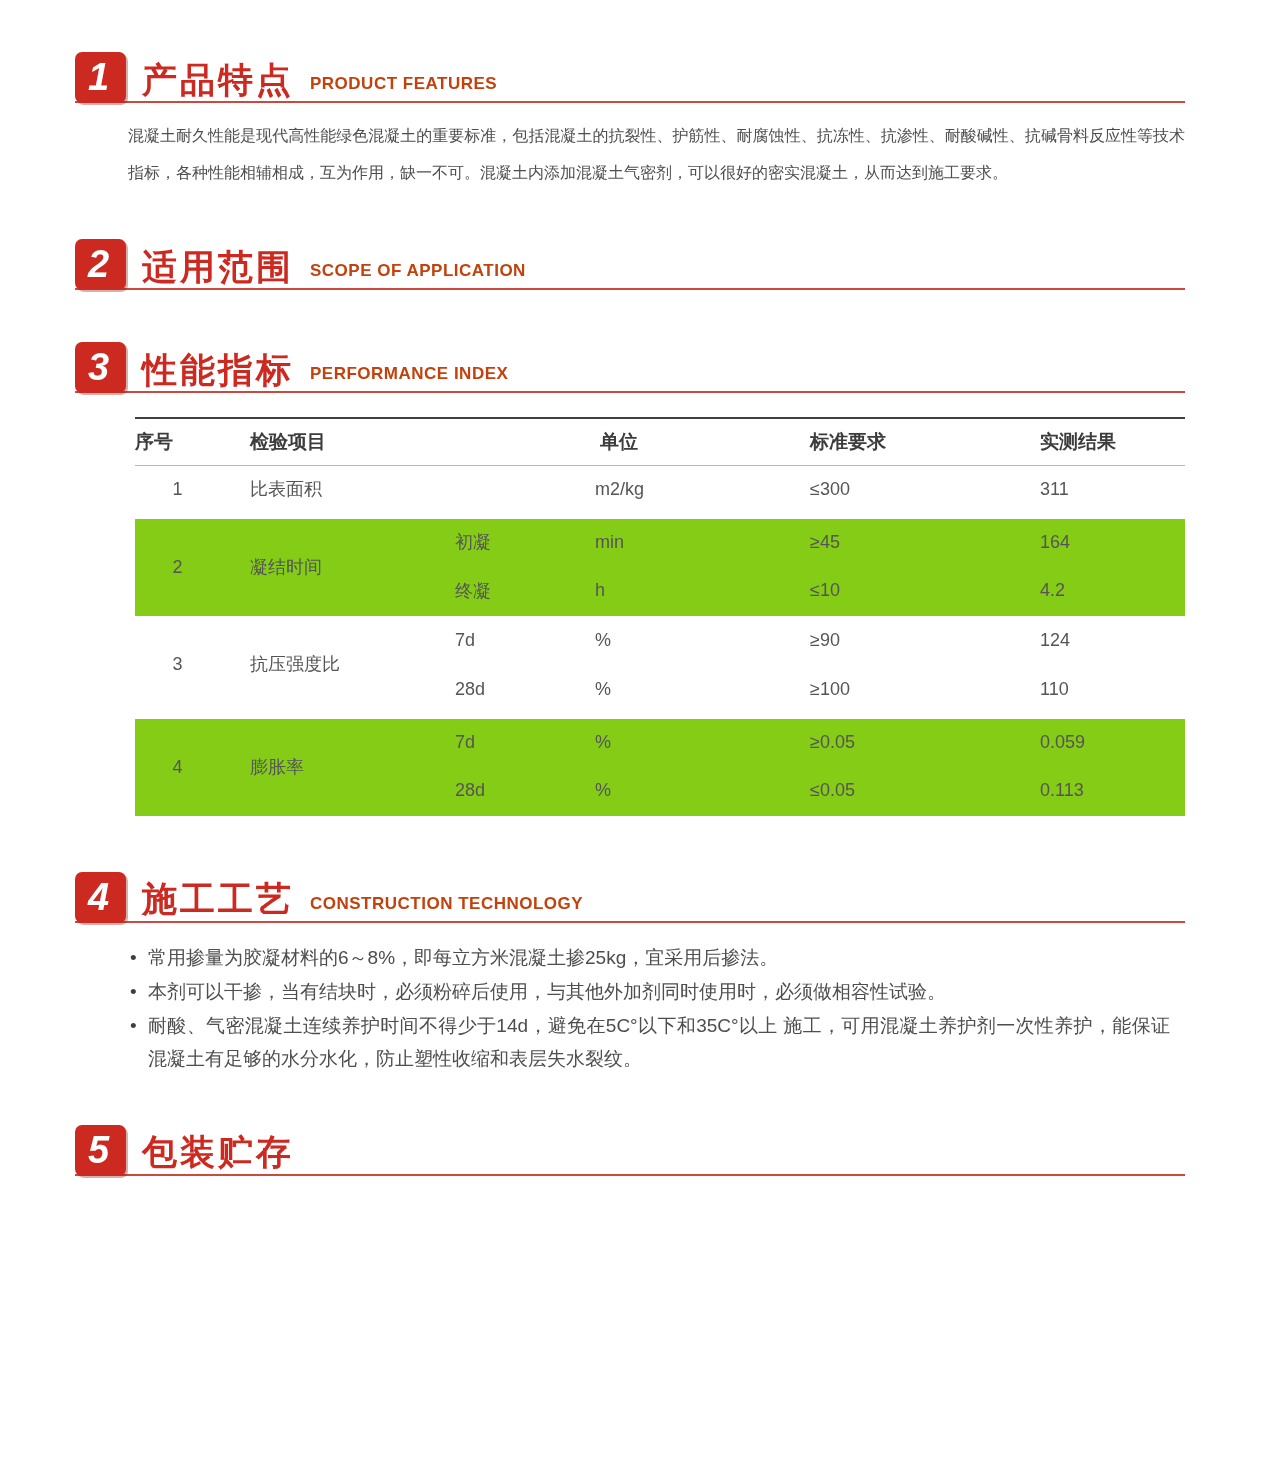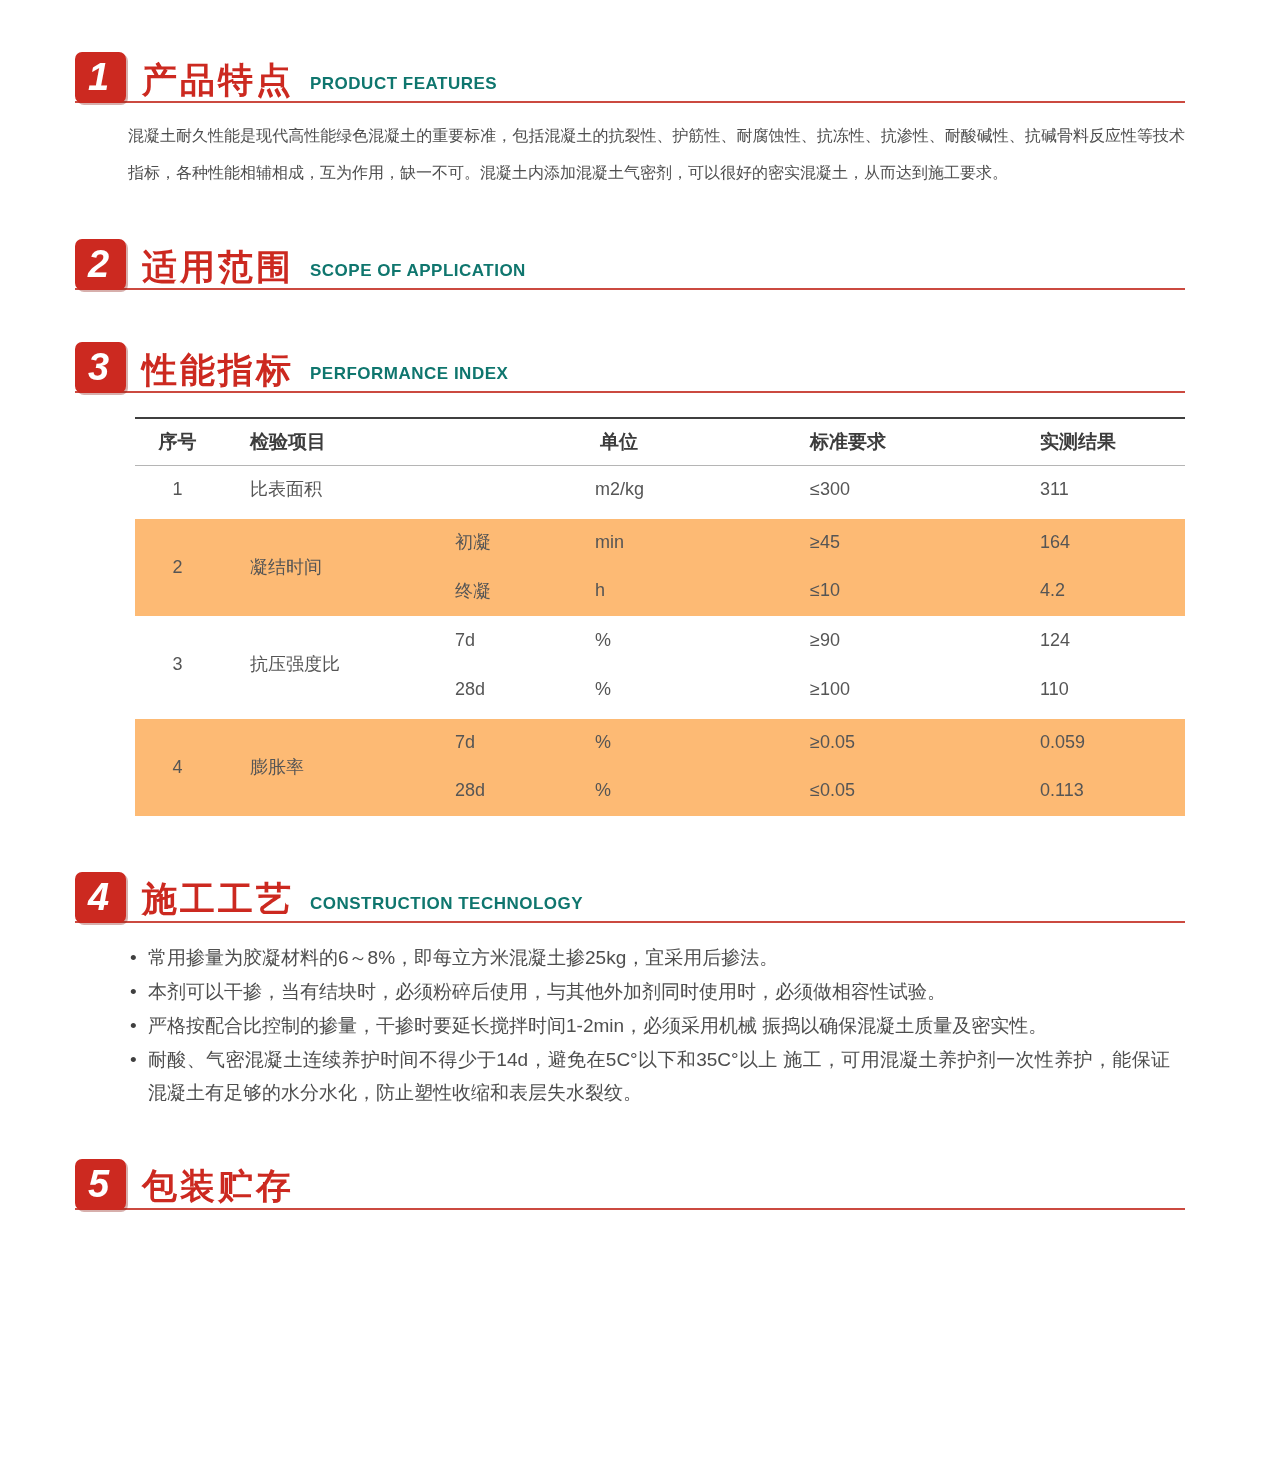--- a/index.html
+++ b/index.html
@@ -26,21 +26,21 @@
     display:flex; align-items:center; justify-content:center;
     box-shadow:2px 2px 0 rgba(140,25,18,.35);
     margin-bottom:-4px;
     padding-right:4px;
   }
   .sec-title {
     color:#cc2920; font-size:35px; font-weight:bold;
     letter-spacing:3px; line-height:1.1;
   }
   .sec-sub {
-    color:#0f766e; font-size:17px; font-weight:bold;
+    color:#c2410c; font-size:17px; font-weight:bold;
     letter-spacing:.5px; padding-bottom:5px;
   }
   
   .body-text {
     margin:14px 0 0 53px;
     font-size:16px; line-height:37px;
     color:#4e4e4e; text-align:justify;
   }
   
   .perf-table {
@@ -49,28 +49,28 @@
     border-collapse:collapse; table-layout:fixed;
     font-size:18px; color:#555555;
   }
   .perf-table thead th {
     font-size:19px; color:#3c3c3c; font-weight:bold;
     text-align:left; padding:10px 0 10px 30px;
     border-top:2px solid #3f3f3f;
     border-bottom:1px solid #b5b5b5;
     height:42px; vertical-align:middle;
   }
-  .perf-table thead th.c-no { text-align:center; padding-left:0; }
+  .perf-table thead th.c-no { text-align:left; padding-left:0; }
   .perf-table td {
     padding:0 0 0 30px; height:50px; vertical-align:middle;
   }
   .perf-table td.c-no { text-align:center; padding-left:0; }
   .perf-table td.c-sub { padding-left:35px; }
   .perf-table td.c-unit { padding-left:25px; }
-  .perf-table tr.shaded td { background:#fdba74; }
+  .perf-table tr.shaded td { background:#84cc16; }
   .perf-table tr.first-of-shade td { border-top:6px solid #ffffff; }
   
   .bullets { margin:18px 15px 0 53px; list-style:none; }
   .bullets li {
     position:relative; padding-left:20px;
     font-size:19px; line-height:33px; color:#4e4e4e;
     text-align:justify; margin-bottom:1px;
   }
   .bullets li::before {
     content:"•"; position:absolute; left:2px; top:0;
@@ -189,21 +189,20 @@
     <div class="sec-head">
       <div class="badge">
         <span>4</span>
       </div>
       <div class="sec-title">施工工艺</div>
       <div class="sec-sub">CONSTRUCTION TECHNOLOGY</div>
     </div>
     <ul class="bullets">
       <li>常用掺量为胶凝材料的6～8%，即每立方米混凝土掺25kg，宜采用后掺法。</li>
       <li>本剂可以干掺，当有结块时，必须粉碎后使用，与其他外加剂同时使用时，必须做相容性试验。</li>
-      <li>严格按配合比控制的掺量，干掺时要延长搅拌时间1-2min，必须采用机械 振捣以确保混凝土质量及密实性。</li>
       <li>耐酸、气密混凝土连续养护时间不得少于14d，避免在5C°以下和35C°以上 施工，可用混凝土养护剂一次性养护，能保证混凝土有足够的水分水化，防止塑性收缩和表层失水裂纹。</li>
     </ul>
   </section>
 
   <section class="sec" style="margin-top:50px;">
     <div class="sec-head">
       <div class="badge">
         <span>5</span>
       </div>
       <div class="sec-title">包装贮存</div>

